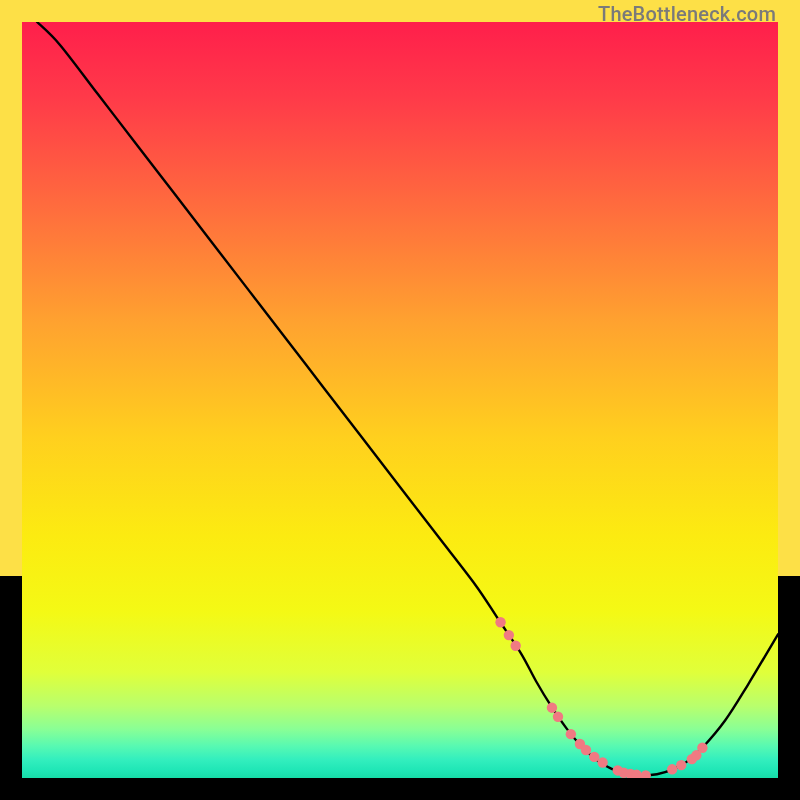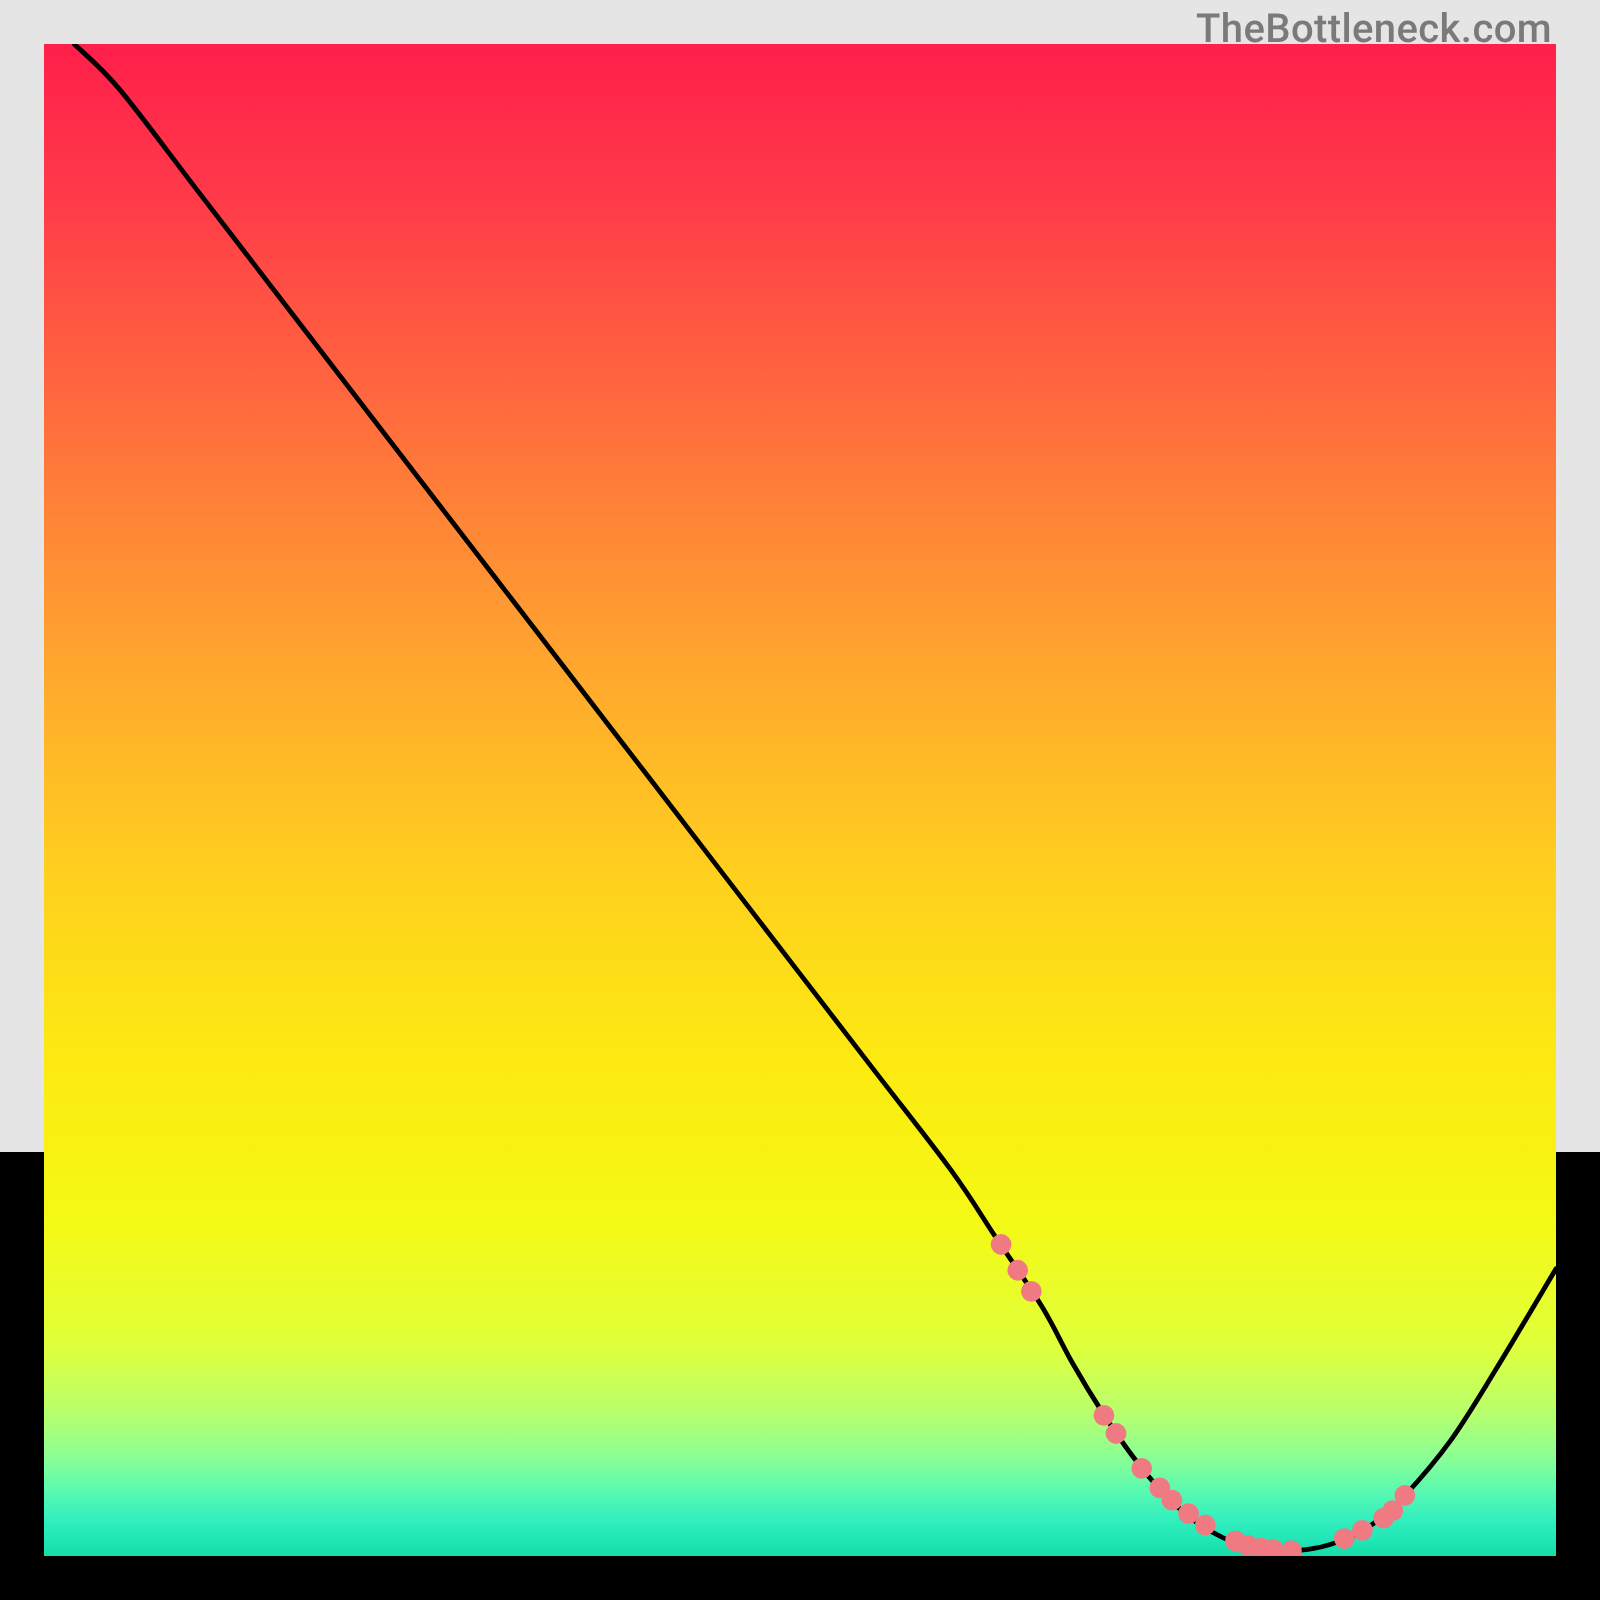--- a/index.html
+++ b/index.html
@@ -9,21 +9,21 @@
     height: 800px;
     background: #000;
     overflow: hidden;
     font-family: -apple-system, BlinkMacSystemFont, "Segoe UI", Roboto, Helvetica, Arial, sans-serif;
   }
 
   .frame {
     position: relative;
     width: 800px;
     height: 576px;
-    background: #e5e5e5;
+    background: #fde047;
   }
 
   .plot-area {
     position: absolute;
     left: 22px;
     top: 22px;
     width: 756px;
     height: 756px;
   }
 

